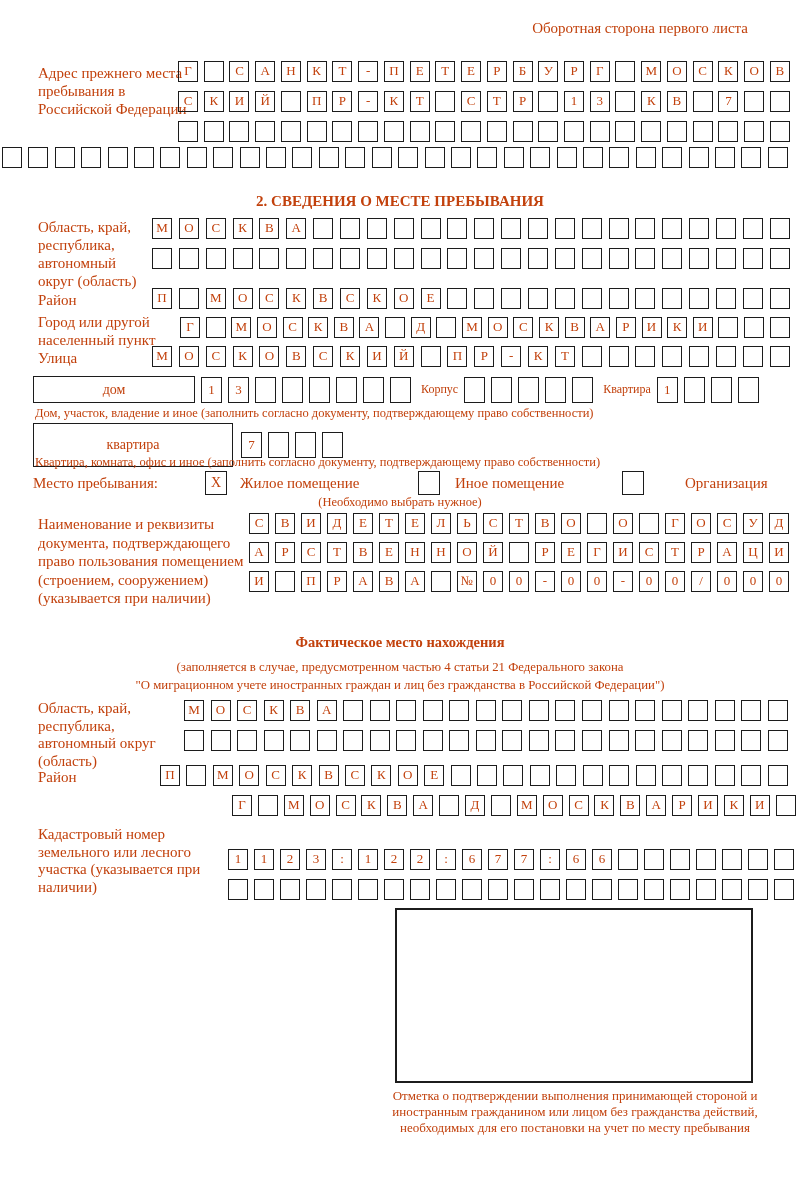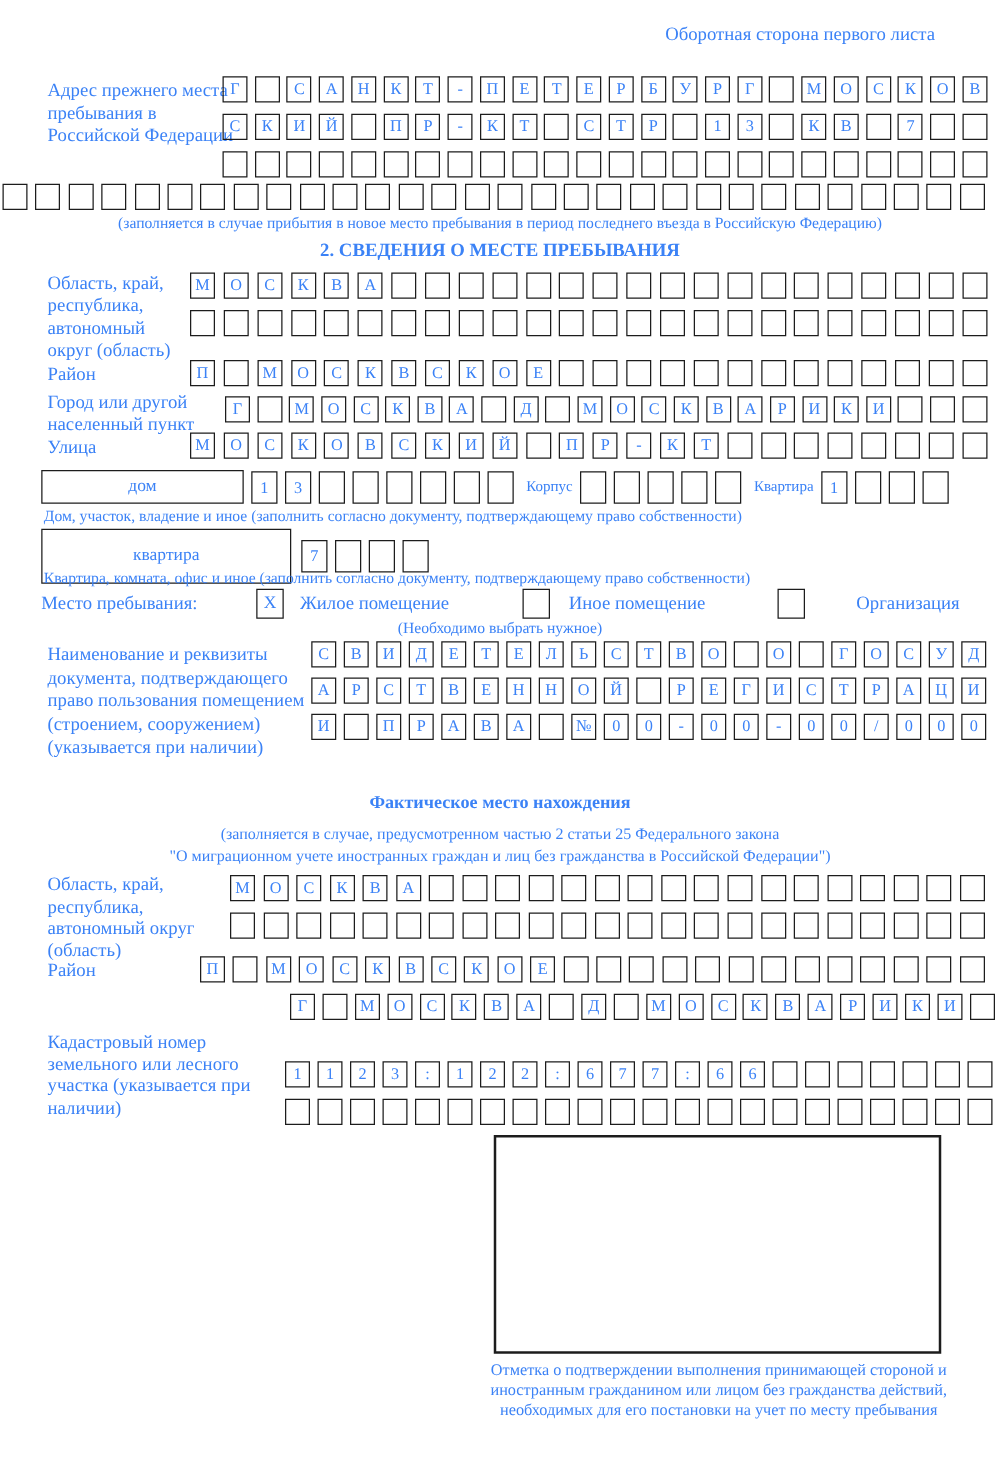--- a/index.html
+++ b/index.html
@@ -1,18 +1,18 @@
 <!DOCTYPE html>
 <html><head>
 <meta charset="utf-8">
 <style>
   html,body { margin:0; padding:0; background:#ffffff; }
   #page {
     position:relative; width:800px; height:1180px; margin:0 auto;
-    background:#ffffff; color:#3b82f6;
+    background:#ffffff; color:#c2410c;
     font-family:"Liberation Serif","DejaVu Serif",serif;
     overflow:hidden;
   }
   .abs { position:absolute; }
   .hdr { position:absolute; top:20px; right:52px; font-size:15px; }
   .lbl { position:absolute; font-size:15px; line-height:18px; }
   .title { position:absolute; left:0; width:800px; text-align:center; font-weight:bold; font-size:15px; }
   .note { position:absolute; font-size:12.5px; line-height:15px; }
   .center { left:0; width:800px; text-align:center; }
   .cellrow { position:absolute; display:flex; justify-content:space-between; height:22px; }
@@ -149,21 +149,20 @@
       <div class="cell"></div>
       <div class="cell"></div>
       <div class="cell"></div>
       <div class="cell"></div>
       <div class="cell"></div>
       <div class="cell"></div>
       <div class="cell"></div>
       <div class="cell"></div>
       <div class="cell"></div>
     </div>
-  <div class="note center" style="top:171px;">(заполняется в случае прибытия в новое место пребывания в период последнего въезда в Российскую Федерацию)</div>
 
   <div class="title" style="top:193px;">2. СВЕДЕНИЯ О МЕСТЕ ПРЕБЫВАНИЯ</div>
 
   <div class="lbl" style="left:38px; top:218px; width:112px;">Область, край, республика, автономный округ (область)</div>
   <div class="cellrow" style="left:152px; top:218px; width:638px;">
       <div class="cell">М</div>
       <div class="cell">О</div>
       <div class="cell">С</div>
       <div class="cell">К</div>
       <div class="cell">В</div>
@@ -415,21 +414,21 @@
       <div class="cell">-</div>
       <div class="cell">0</div>
       <div class="cell">0</div>
       <div class="cell">/</div>
       <div class="cell">0</div>
       <div class="cell">0</div>
       <div class="cell">0</div>
     </div>
 
   <div class="title" style="top:634px; font-size:14.5px;">Фактическое место нахождения</div>
-  <div class="note center" style="top:660px; font-size:12.8px;">(заполняется в случае, предусмотренном частью 2 статьи 25 Федерального закона</div>
+  <div class="note center" style="top:660px; font-size:12.8px;">(заполняется в случае, предусмотренном частью 4 статьи 21 Федерального закона</div>
   <div class="note center" style="top:678px; font-size:12.8px;">"О миграционном учете иностранных граждан и лиц без гражданства в Российской Федерации")</div>
 
   <div class="lbl" style="left:38px; top:700px; width:135px; line-height:17.5px;">Область, край, республика, автономный округ (область)</div>
   <div class="cellrow" style="left:184px; top:700px; width:604px;">
       <div class="cell">М</div>
       <div class="cell">О</div>
       <div class="cell">С</div>
       <div class="cell">К</div>
       <div class="cell">В</div>
       <div class="cell">А</div>

